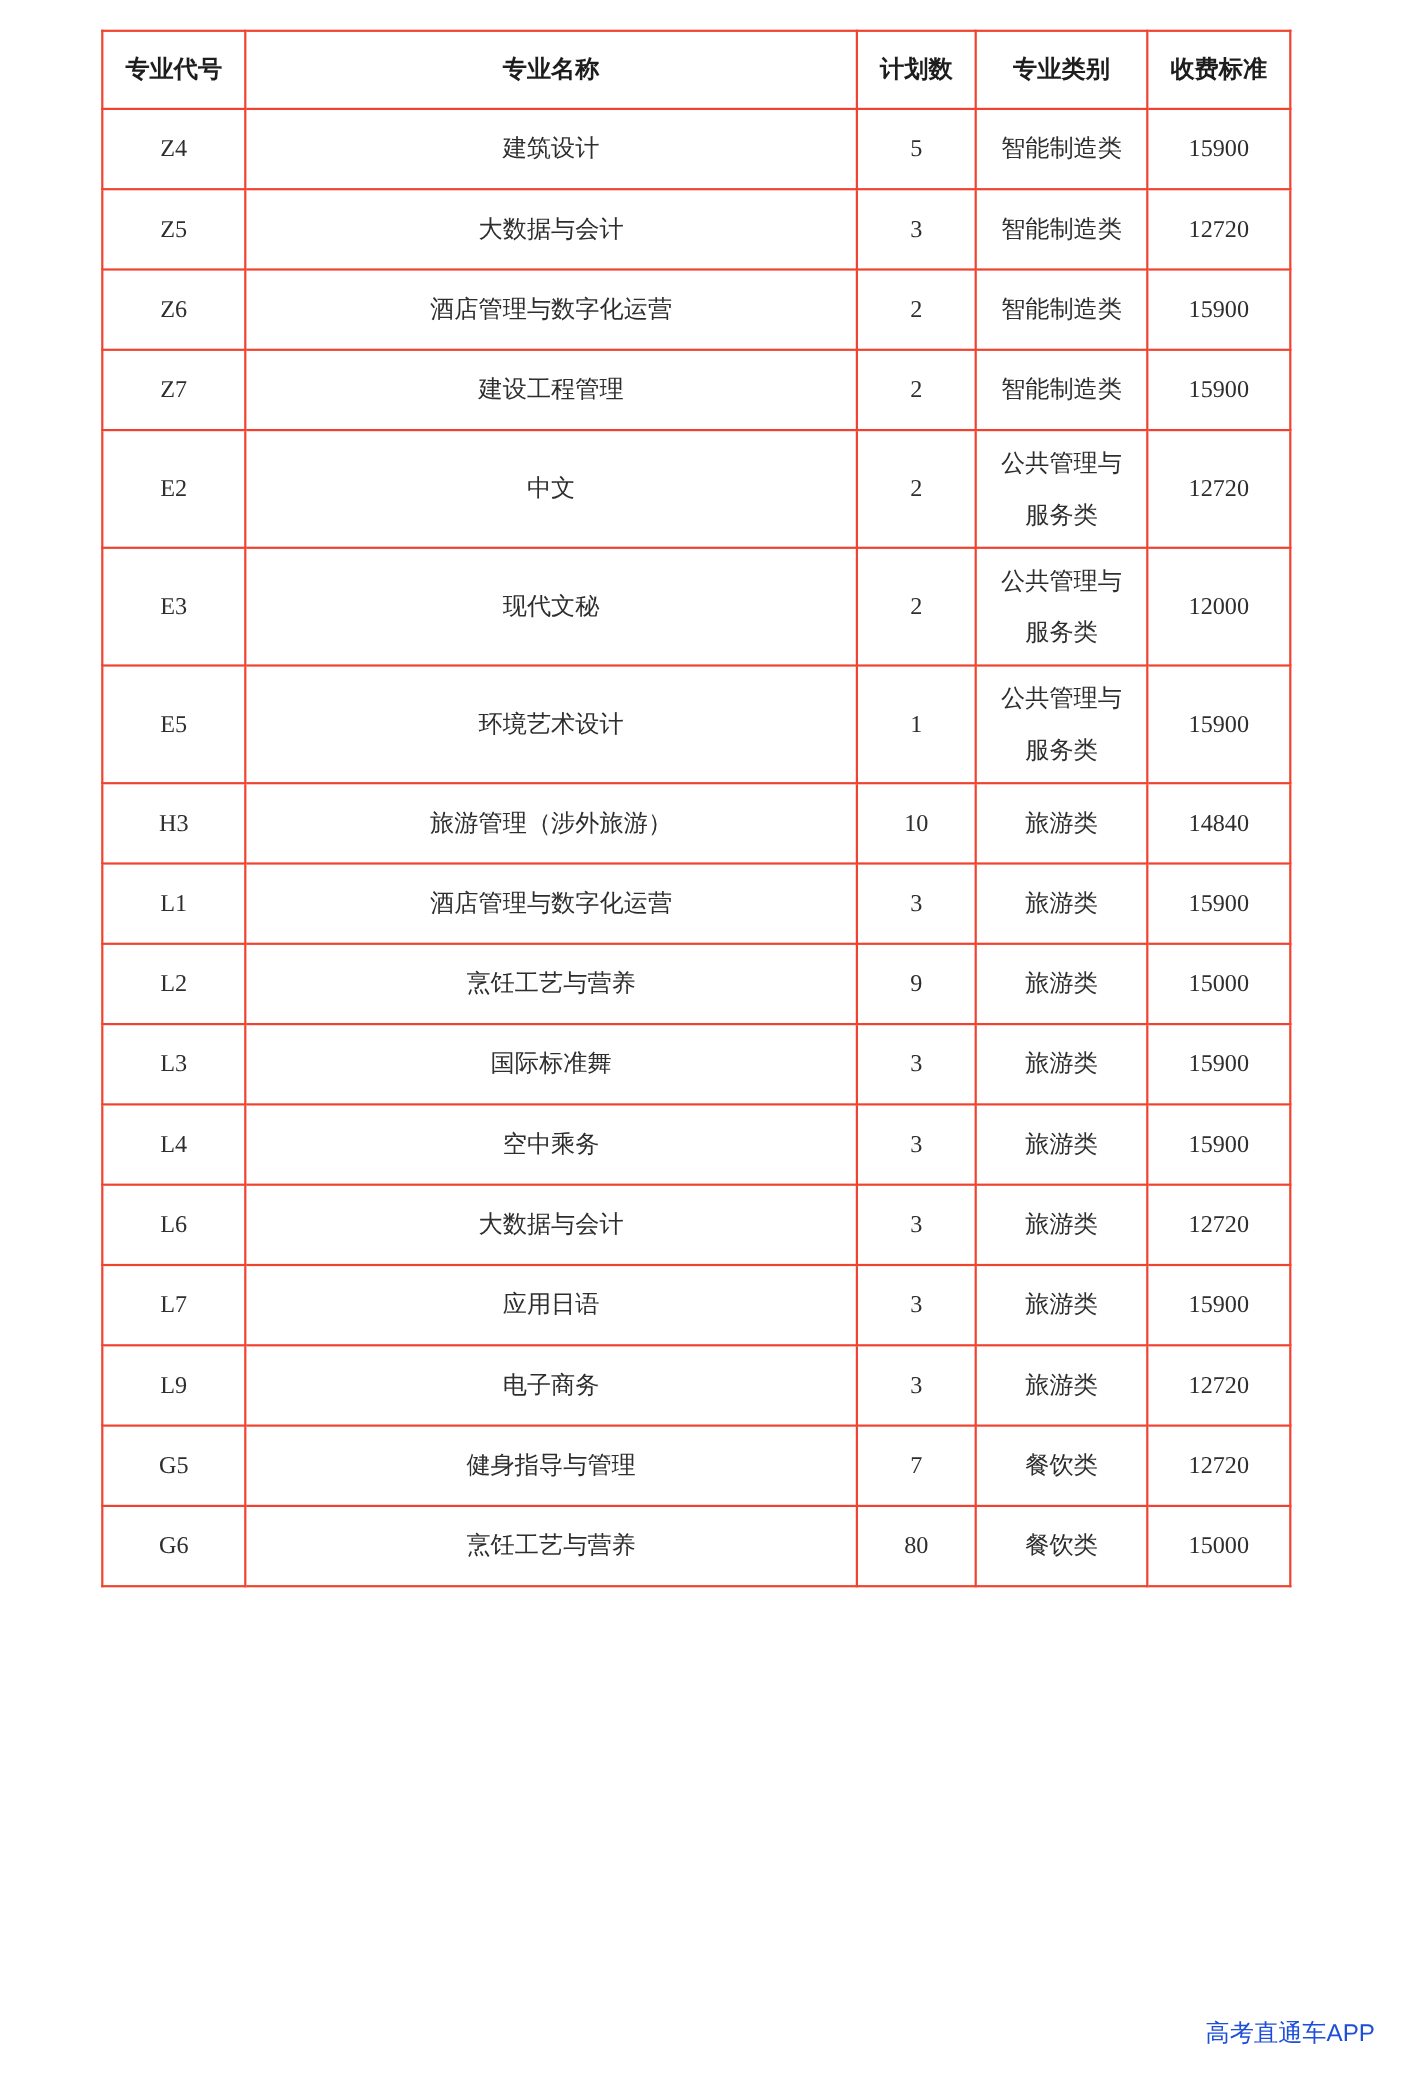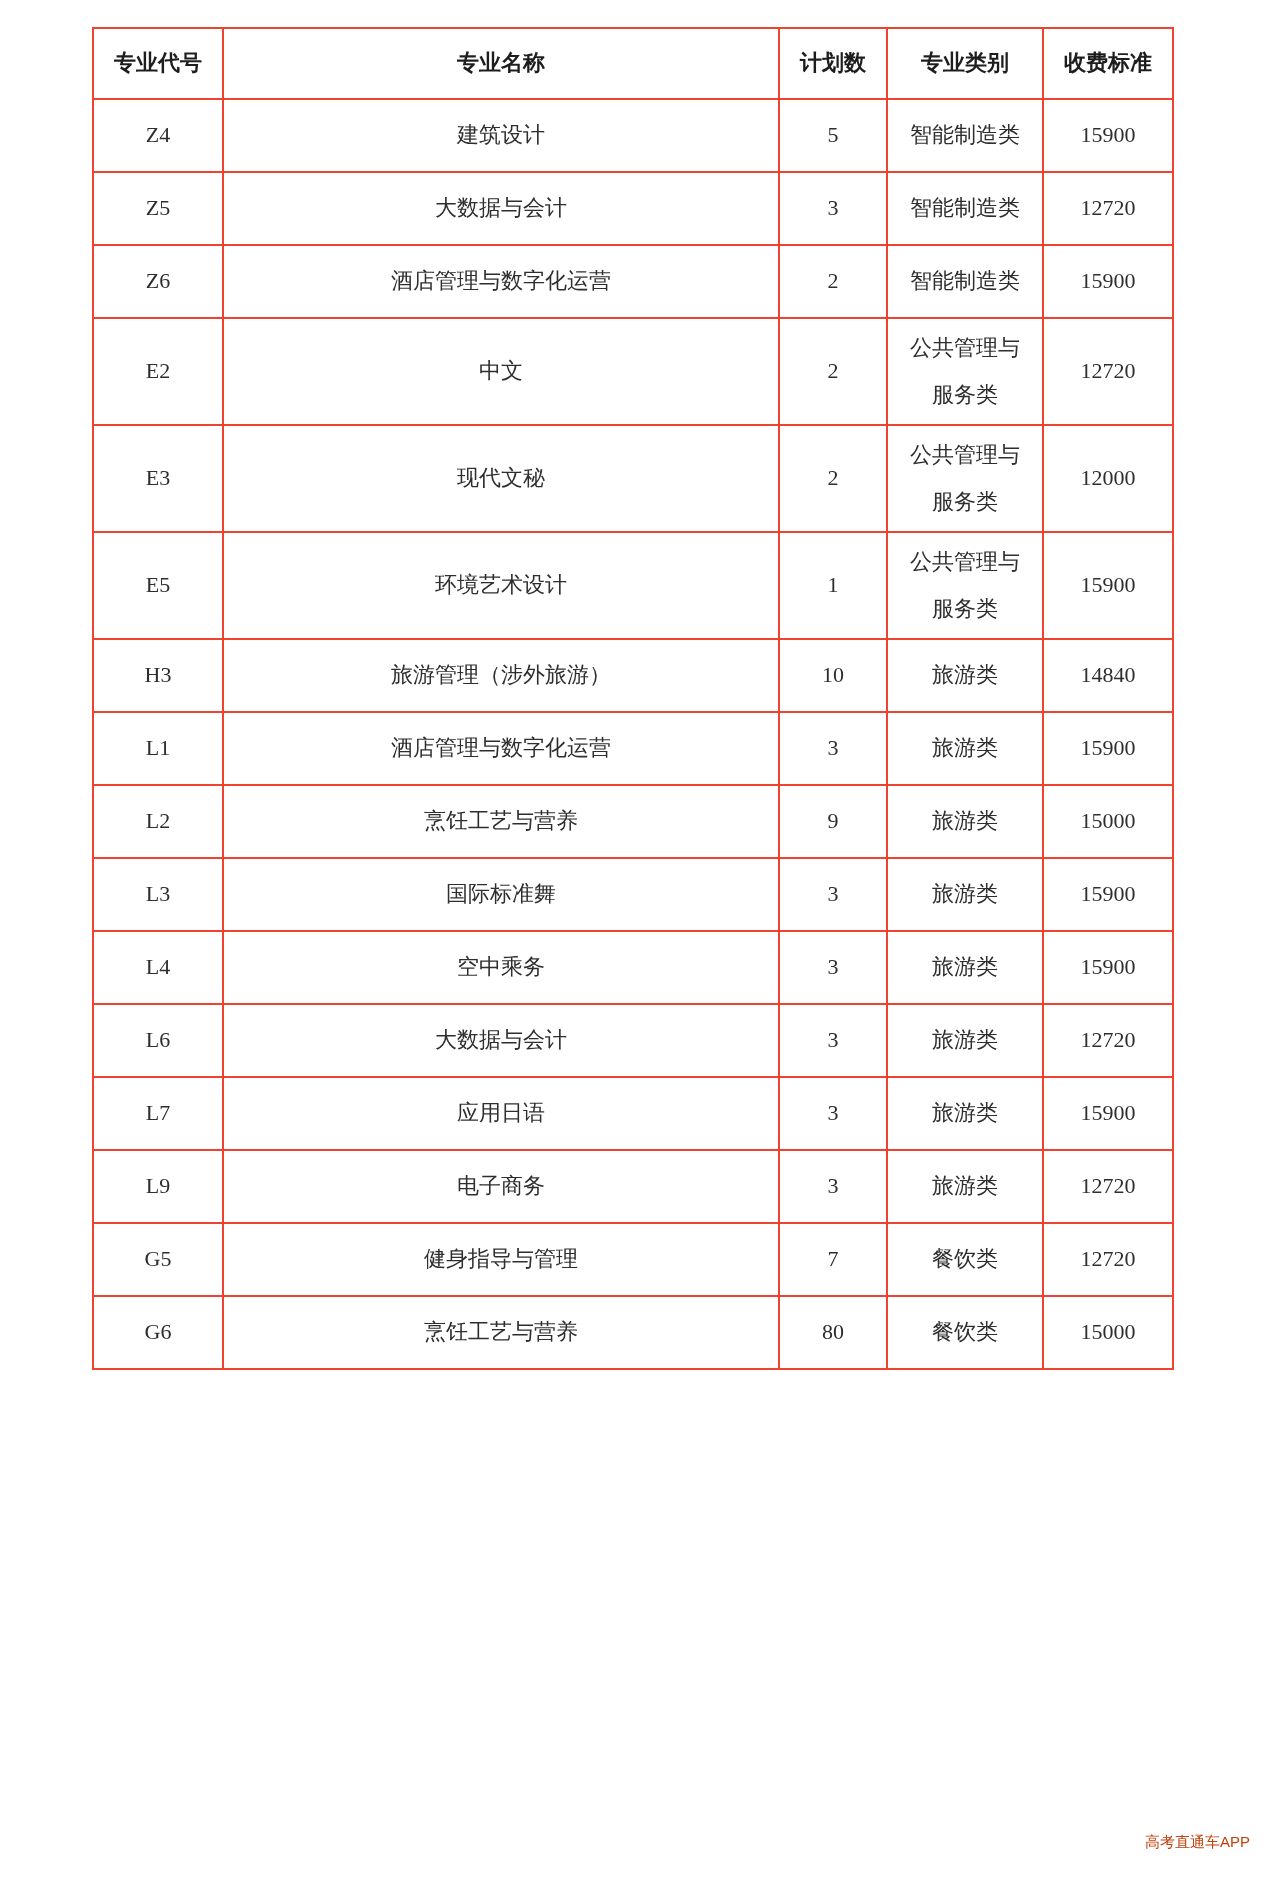--- a/index.html
+++ b/index.html
@@ -38,22 +38,22 @@
     padding-left:26px;
   }
   td.cat{
     white-space:pre-line;
   }
   .watermark{
     position:absolute;
     top:1833px;
     right:30px;
     font-family:"Liberation Sans","DejaVu Sans",sans-serif;
-    font-size:15px;
-    color:#c2410c;
+    font-size:22px;
+    color:#1d4ed8;
   }
 </style>
 </head>
 <body>
 
 <div class="page">
 
   <table class="plan">
     <colgroup>
       <col style="width:130px">
@@ -86,20 +86,27 @@
       <td class="cat">智能制造类</td>
       <td class="fee">12720</td>
     </tr>
         <tr>
       <td class="code">Z6</td>
       <td class="name">酒店管理与数字化运营</td>
       <td class="plan-n">2</td>
       <td class="cat">智能制造类</td>
       <td class="fee">15900</td>
     </tr>
+        <tr>
+      <td class="code">Z7</td>
+      <td class="name">建设工程管理</td>
+      <td class="plan-n">2</td>
+      <td class="cat">智能制造类</td>
+      <td class="fee">15900</td>
+    </tr>
         <tr class="tall">
       <td class="code">E2</td>
       <td class="name">中文</td>
       <td class="plan-n">2</td>
       <td class="cat">公共管理与
 服务类</td>
       <td class="fee">12720</td>
     </tr>
         <tr class="tall">
       <td class="code">E3</td>

